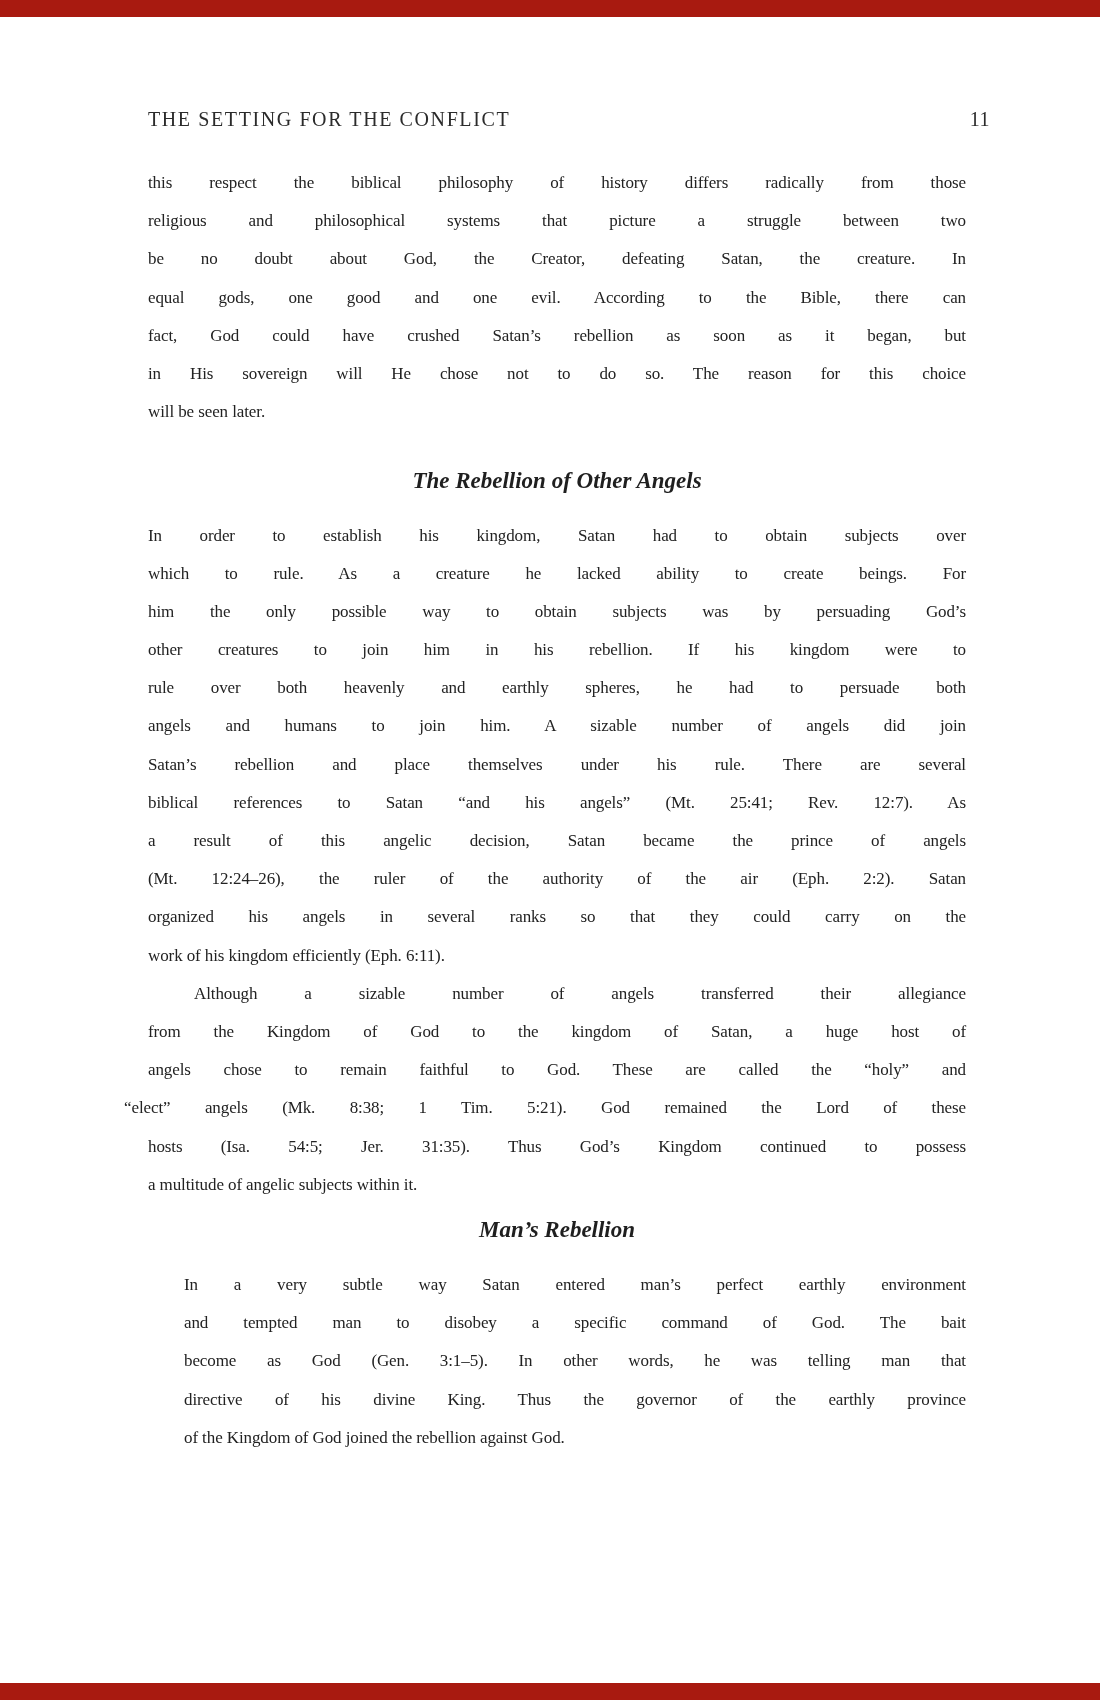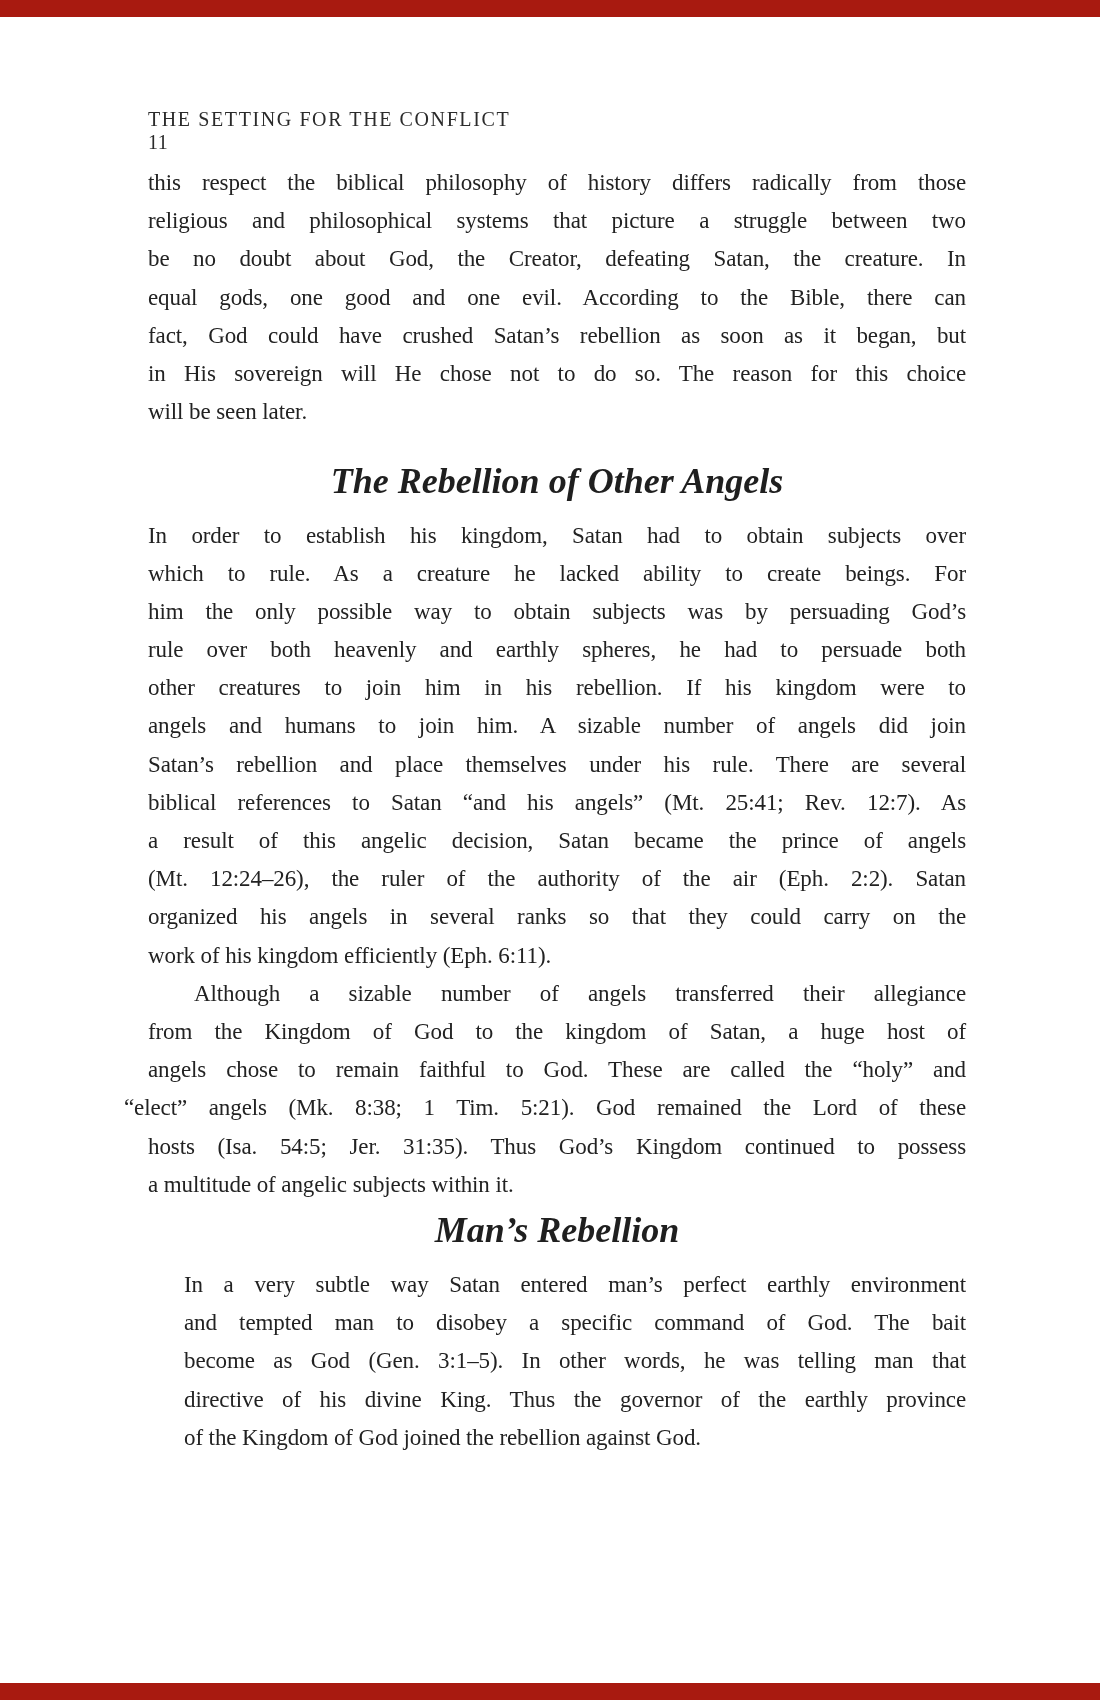--- a/index.html
+++ b/index.html
@@ -29,58 +29,57 @@
   .running-header {
     position: absolute;
     top: 108px;
     left: 148px;
     width: 842px;
     display: flex;
     justify-content: space-between;
     align-items: baseline;
     font-size: 20px;
     color: #2b2b2b;
-    flex-direction: column;
   }
   .running-header .head-title {
     letter-spacing: 1.6px;
   }
   .running-header .page-number {
     letter-spacing: 0.5px;
   }
 
   .page-body {
     position: absolute;
     top: 164px;
     left: 148px;
     width: 818px;
   }
   .paragraph { margin: 0; }
   .line {
     height: 38.2px;
     line-height: 38.2px;
-    font-size: 23px;
+    font-size: 17px;
     letter-spacing: -0.1px;
     color: #222222;
     text-align: justify;
     text-align-last: justify;
     white-space: nowrap;
   }
   .line.last {
     text-align: left;
     text-align-last: left;
   }
   .line.indent { padding-left: 46px; }
   .line.hang { margin-left: -24px; width: 842px; }
 
   .section-heading {
     margin: 0;
     height: 38.2px;
     line-height: 38.2px;
-    font-size: 36px;
+    font-size: 23px;
     font-weight: bold;
     font-style: italic;
     text-align: center;
     color: #1f1f1f;
   }
   
   .page-body > :nth-child(2) { margin-top: 31px; }
   .page-body > :nth-child(3) { margin-top: 16px; }
   .page-body > :nth-child(4) { margin-top: 0; }
   .page-body > :nth-child(5) { margin-top: 7px; }
@@ -105,22 +104,22 @@
         <div class="line">equal gods, one good and one evil. According to the Bible, there can</div>
         <div class="line">fact, God could have crushed Satan’s rebellion as soon as it began, but</div>
         <div class="line">in His sovereign will He chose not to do so. The reason for this choice</div>
         <div class="line last">will be seen later.</div>
       </div>
       <h2 class="section-heading">The Rebellion of Other Angels</h2>
       <div class="paragraph">
         <div class="line">In order to establish his kingdom, Satan had to obtain subjects over</div>
         <div class="line">which to rule. As a creature he lacked ability to create beings. For</div>
         <div class="line">him the only possible way to obtain subjects was by persuading God’s</div>
+        <div class="line">other creatures to join him in his rebellion. If his kingdom were to</div>
         <div class="line">rule over both heavenly and earthly spheres, he had to persuade both</div>
-        <div class="line">other creatures to join him in his rebellion. If his kingdom were to</div>
         <div class="line">angels and humans to join him. A sizable number of angels did join</div>
         <div class="line">Satan’s rebellion and place themselves under his rule. There are several</div>
         <div class="line">biblical references to Satan “and his angels” (Mt. 25:41; Rev. 12:7). As</div>
         <div class="line">a result of this angelic decision, Satan became the prince of angels</div>
         <div class="line">(Mt. 12:24–26), the ruler of the authority of the air (Eph. 2:2). Satan</div>
         <div class="line">organized his angels in several ranks so that they could carry on the</div>
         <div class="line last">work of his kingdom efficiently (Eph. 6:11).</div>
       </div>
       <div class="paragraph">
         <div class="line indent">Although a sizable number of angels transferred their allegiance</div>

